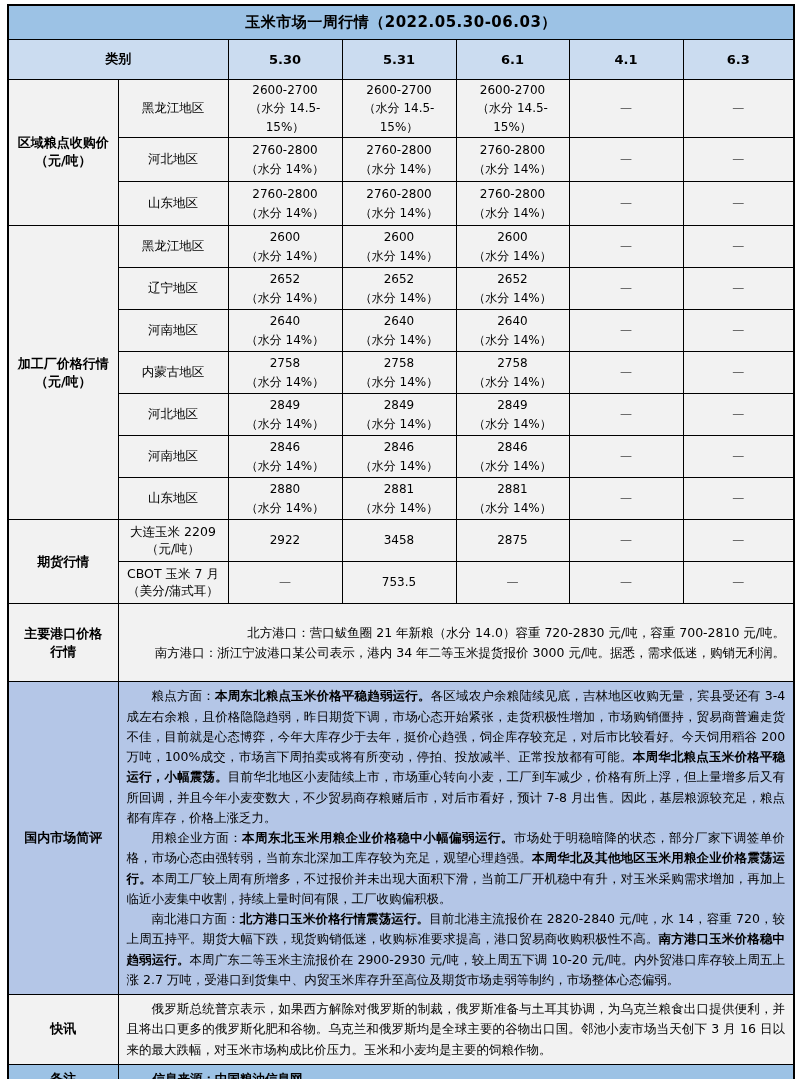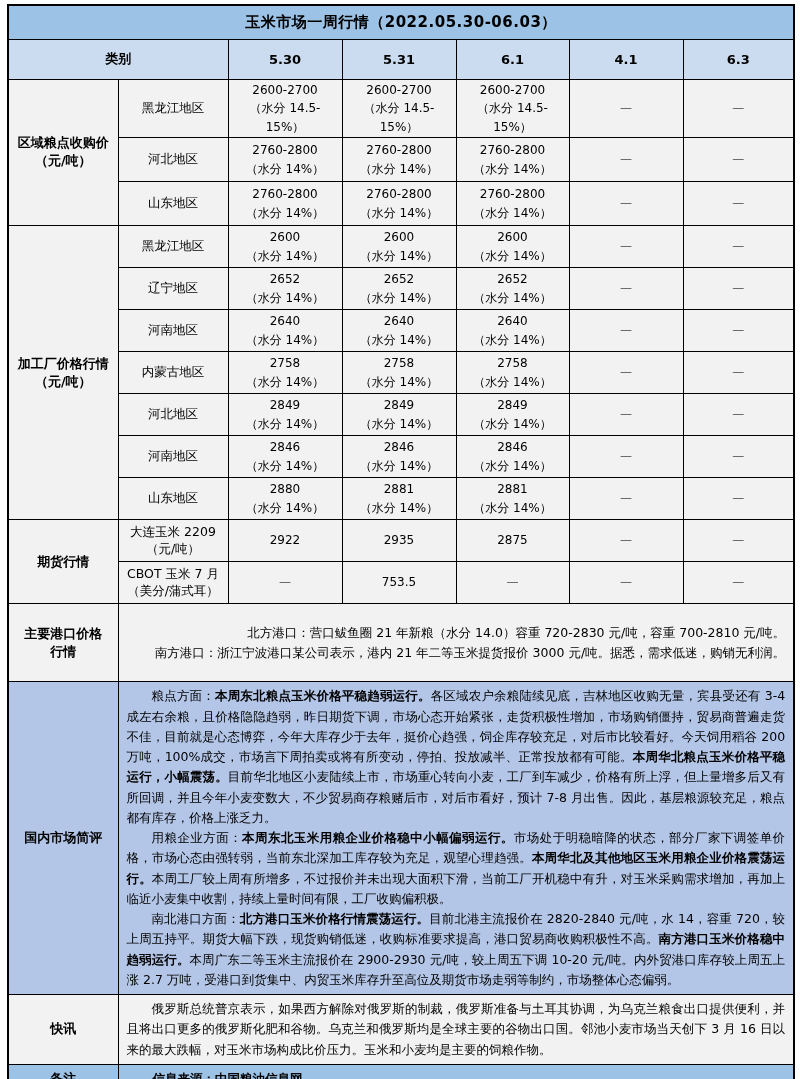--- a/index.html
+++ b/index.html
@@ -172,41 +172,41 @@
 （水分 14%）</td>
     <td class="v pre body-bg dash">—</td>
     <td class="v pre body-bg dash">—</td>
   </tr>
 
   <tr class="h42 s3">
     <td rowspan="2" class="lab body-bg">期货行情</td>
     <td class="r pre body-bg">大连玉米 2209
 （元/吨）</td>
     <td class="v body-bg">2922</td>
-    <td class="v body-bg">2935</td>
+    <td class="v body-bg">3458</td>
     <td class="v body-bg">2875</td>
     <td class="v body-bg dash">—</td>
     <td class="v body-bg dash">—</td>
   </tr>
   <tr class="h42 s3">
     <td class="r pre body-bg">CBOT 玉米 7 月
 （美分/蒲式耳）</td>
     <td class="v body-bg dash">—</td>
     <td class="v body-bg">753.5</td>
     <td class="v body-bg dash">—</td>
     <td class="v body-bg dash">—</td>
     <td class="v body-bg dash">—</td>
   </tr>
 
   <tr>
     <td class="lab pre body-bg port-cell">主要港口价格
 行情</td>
     <td colspan="6" class="blk body-bg port-cell">
       <div class="portline">北方港口：营口鲅鱼圈 21 年新粮（水分 14.0）容重 720-2830 元/吨，容重 700-2810 元/吨。</div>
-      <div class="portline">南方港口：浙江宁波港口某公司表示，港内 21 年二等玉米提货报价 3000 元/吨。据悉，需求低迷，购销无利润。</div>
+      <div class="portline">南方港口：浙江宁波港口某公司表示，港内 34 年二等玉米提货报价 3000 元/吨。据悉，需求低迷，购销无利润。</div>
     </td>
   </tr>
 
   <tr class="review-row">
     <td class="lab">国内市场简评</td>
     <td colspan="6" class="blk review-cell">
       <div class="para"><span>粮点方面：</span><span class="bseg">本周东北粮点玉米价格平稳趋弱运行。</span><span>各区域农户余粮陆续见底，吉林地区收购无量，宾县受还有 3-4 成左右余粮，且价格隐隐趋弱，昨日期货下调，市场心态开始紧张，走货积极性增加，市场购销僵持，贸易商普遍走货不佳，目前就是心态博弈，今年大库存少于去年，挺价心趋强，饲企库存较充足，对后市比较看好。今天饲用稻谷 200 万吨，100%成交，市场言下周拍卖或将有所变动，停拍、投放减半、正常投放都有可能。</span><span class="bseg">本周华北粮点玉米价格平稳运行，小幅震荡。</span><span>目前华北地区小麦陆续上市，市场重心转向小麦，工厂到车减少，价格有所上浮，但上量增多后又有所回调，并且今年小麦变数大，不少贸易商存粮赌后市，对后市看好，预计 7-8 月出售。因此，基层粮源较充足，粮点都有库存，价格上涨乏力。</span></div>
       <div class="para"><span>用粮企业方面：</span><span class="bseg">本周东北玉米用粮企业价格稳中小幅偏弱运行。</span><span>市场处于明稳暗降的状态，部分厂家下调签单价格，市场心态由强转弱，当前东北深加工库存较为充足，观望心理趋强。</span><span class="bseg">本周华北及其他地区玉米用粮企业价格震荡运行。</span><span>本周工厂较上周有所增多，不过报价并未出现大面积下滑，当前工厂开机稳中有升，对玉米采购需求增加，再加上临近小麦集中收割，持续上量时间有限，工厂收购偏积极。</span></div>
       <div class="para"><span>南北港口方面：</span><span class="bseg">北方港口玉米价格行情震荡运行。</span><span>目前北港主流报价在 2820-2840 元/吨，水 14，容重 720，较上周五持平。期货大幅下跌，现货购销低迷，收购标准要求提高，港口贸易商收购积极性不高。</span><span class="bseg">南方港口玉米价格稳中趋弱运行。</span><span>本周广东二等玉米主流报价在 2900-2930 元/吨，较上周五下调 10-20 元/吨。内外贸港口库存较上周五上涨 2.7 万吨，受港口到货集中、内贸玉米库存升至高位及期货市场走弱等制约，市场整体心态偏弱。</span></div>
     </td>

